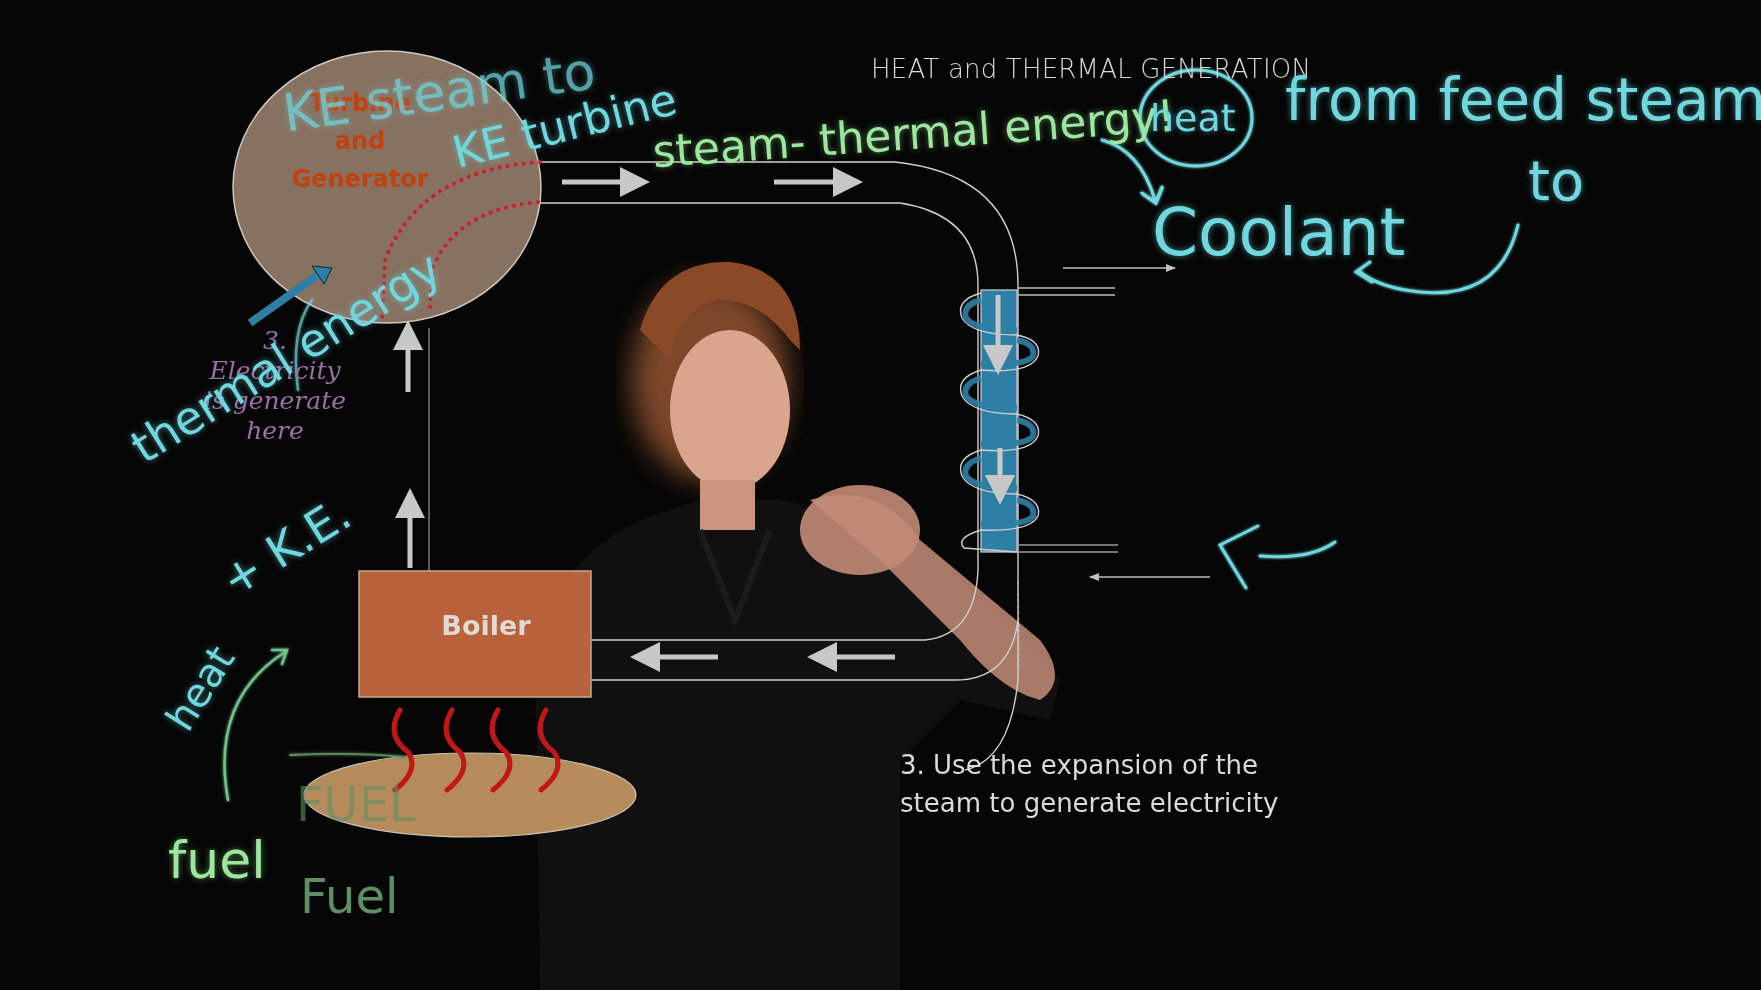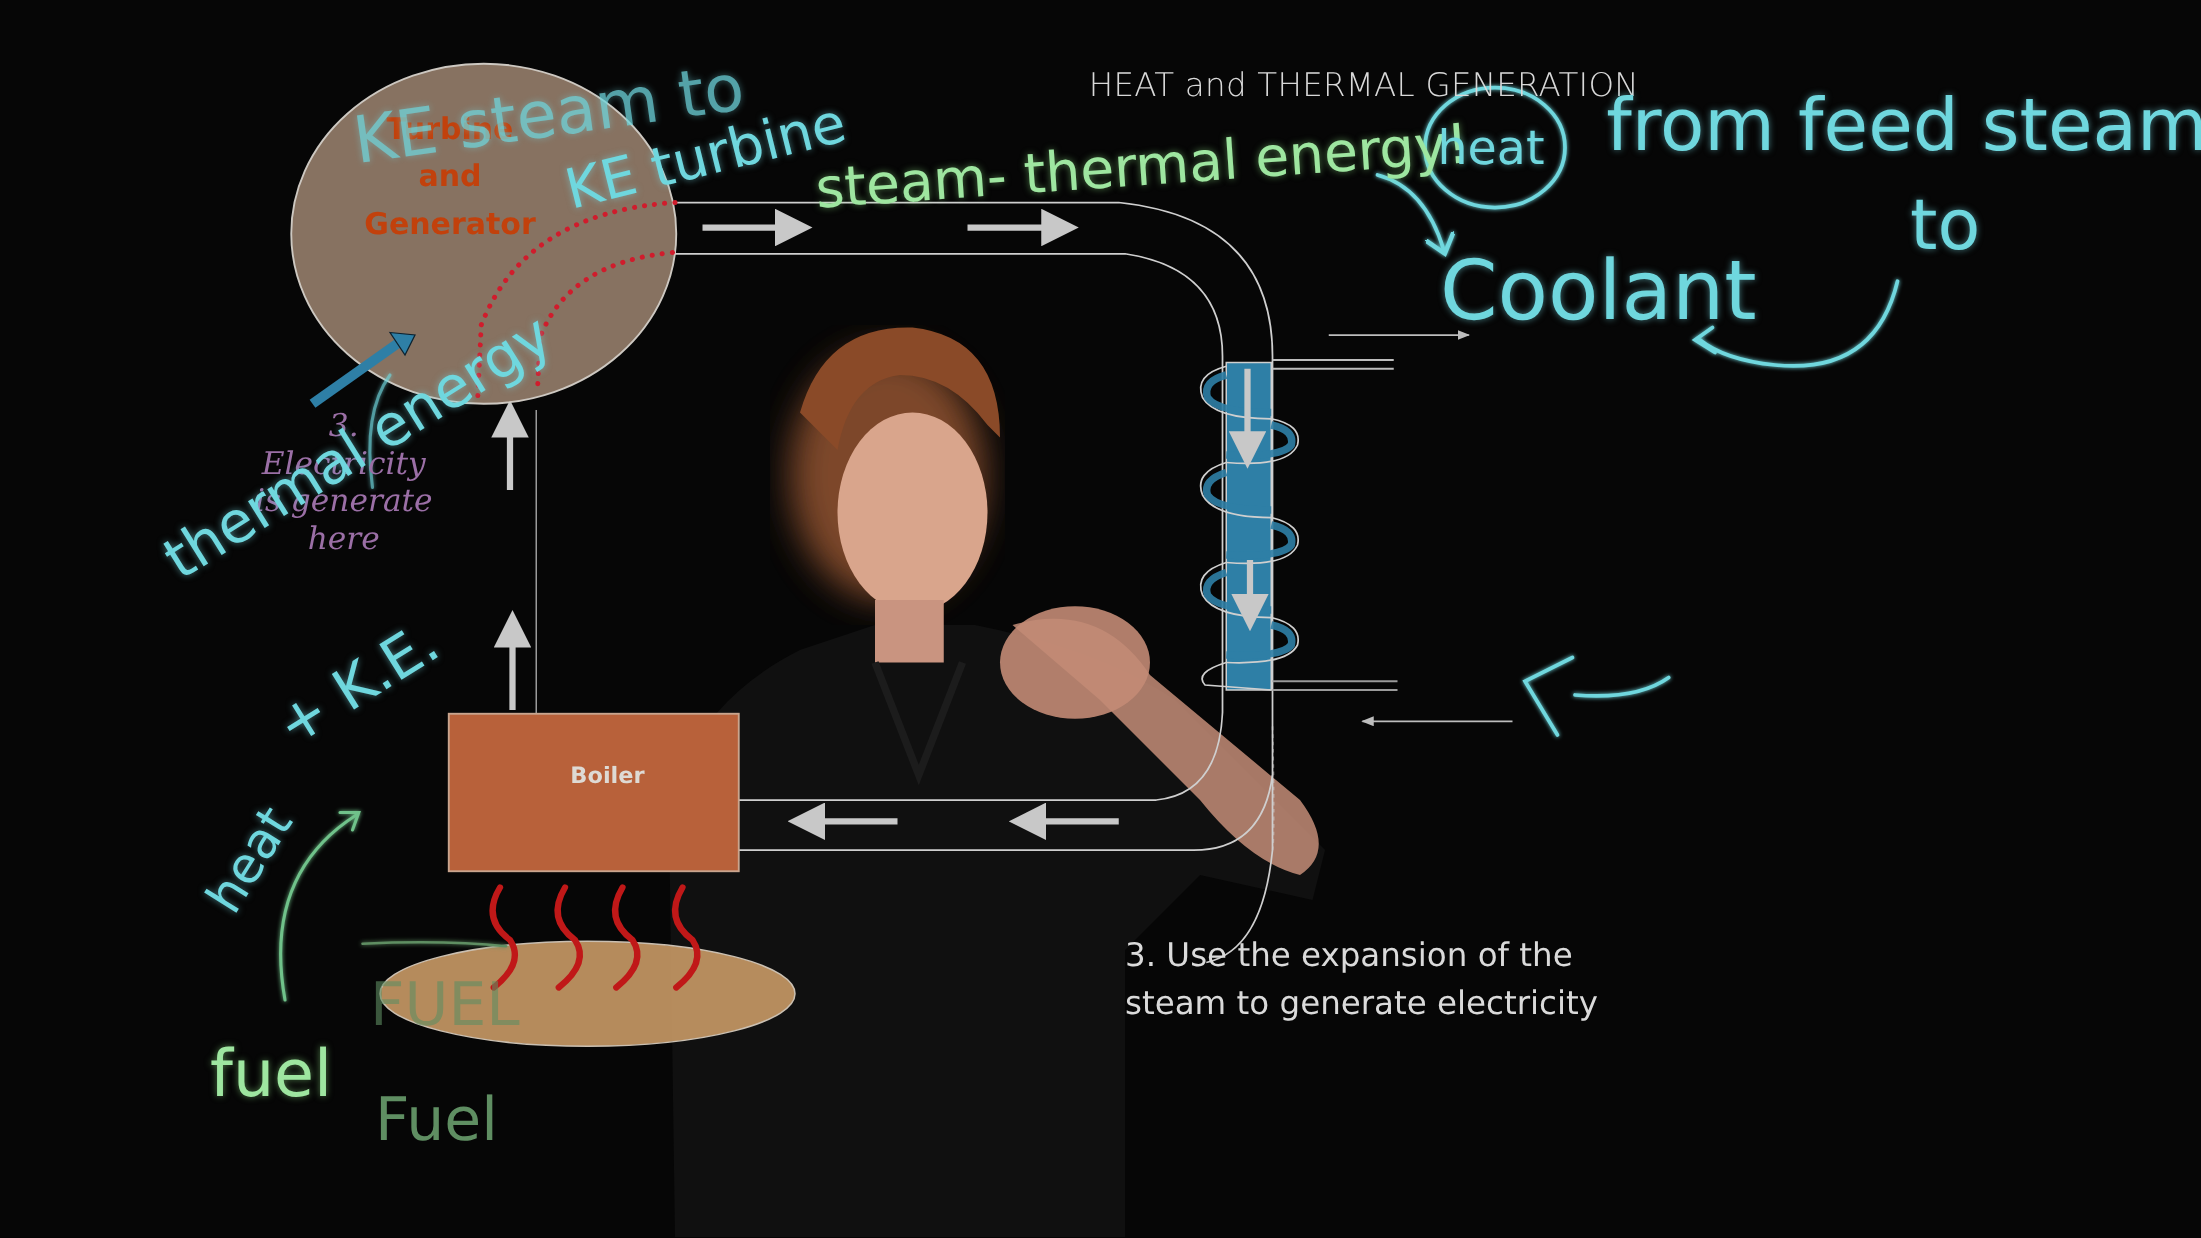--- a/index.html
+++ b/index.html
@@ -8,21 +8,21 @@
     #stage { position: absolute; left: 0; top: 0; width: 1761px; height: 990px; background: #060606; }
     svg#diagram { position: absolute; left: 0; top: 0; }
     .slide-title { position: absolute; left: 871px; top: 54px; font-size: 26px; color: #d8d8d8;
                    letter-spacing: 0.2px; white-space: nowrap; font-family: "DejaVu Sans", sans-serif; font-weight: 300; text-align: center; }
     .caption { position: absolute; left: 900px; top: 746px; font-size: 26px; line-height: 38px;
                color: #dadada; font-family: "DejaVu Sans", sans-serif; width: 420px; }
     .caption div { white-space: nowrap; }
     .label { position: absolute; text-align: center; color: #d9d3cc; font-weight: bold;
              font-family: "DejaVu Sans", sans-serif; }
     .turbine-label { left: 260px; top: 84px; width: 200px; font-size: 24px; line-height: 38px; color: #c2410c; }
-    .boiler-label { left: 359px; top: 610px; width: 254px; font-size: 18px; color: #dedad4; }
+    .boiler-label { left: 359px; top: 610px; width: 254px; font-size: 27px; color: #dedad4; }
     .elec-note { position: absolute; left: 180px; top: 326px; width: 190px; text-align: center;
                  font-family: "DejaVu Serif", serif; font-style: italic; color: #9b6fa6;
                  font-size: 25px; line-height: 30px; }
     .ink { position: absolute; font-family: "DejaVu Sans", sans-serif; white-space: nowrap;
            text-shadow: 0 0 6px rgba(120,220,230,0.55); }
     .ink.cyan { color: #6fd7de; }
     .ink.green { color: #9ee6a0; text-shadow: 0 0 6px rgba(150,240,140,0.5); }
     .ink.dim { color: #5f8e62; text-shadow: none; }
   </style>
 </head>

